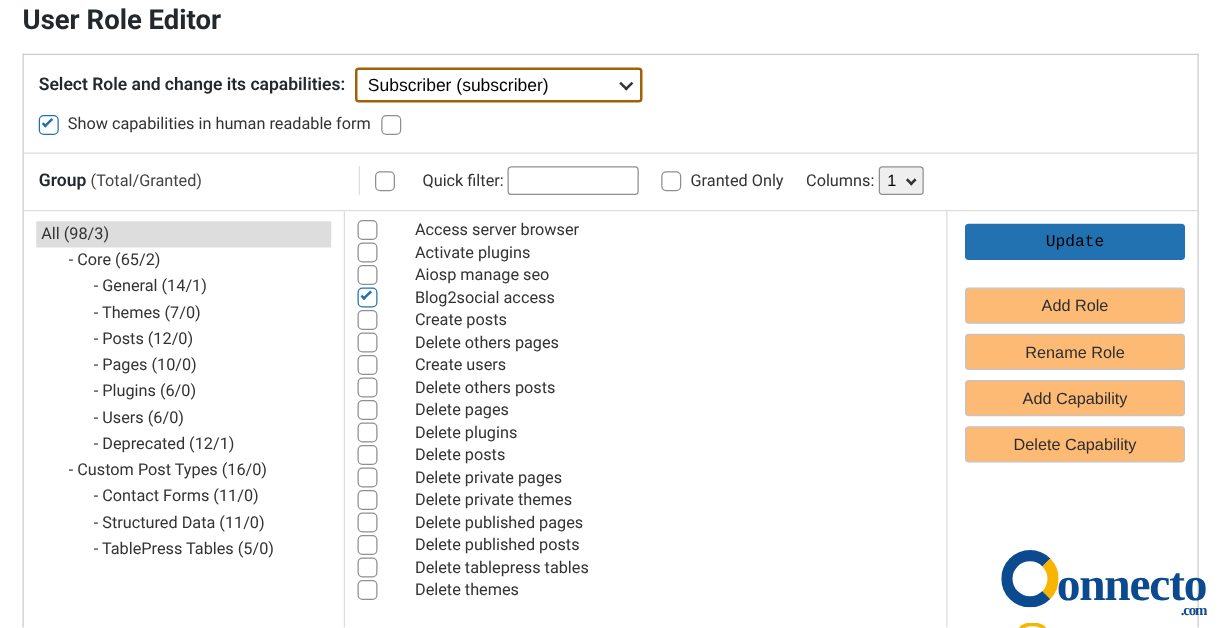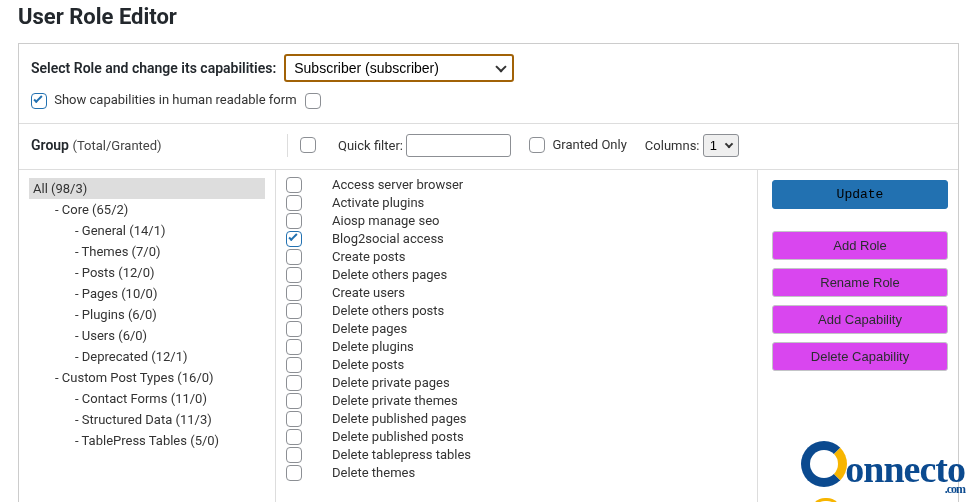--- a/index.html
+++ b/index.html
@@ -202,21 +202,21 @@
     padding: 10px 10px 0 14px;
   }
   .actions button {
     display: block;
     width: 100%;
     margin-bottom: 8px;
     padding: 6px 8px;
     font-size: 13px;
     border-radius: 3px;
     border: 1px solid #c3c4c7;
-    background: #d946ef;
+    background: #fdba74;
     cursor: pointer;
     color: #2b2d2f;
   }
   .actions button.primary {
     background: #2271b1;
     border-color: #2271b1;
     color: #000000;
     font-family: Liberation Mono, monospace;
   }
   .actions .spacer { height: 14px; }
@@ -317,21 +317,21 @@
           <div class="tree-item tree-l1">- Core (65/2)</div>
           <div class="tree-item tree-l2">- General (14/1)</div>
           <div class="tree-item tree-l2">- Themes (7/0)</div>
           <div class="tree-item tree-l2">- Posts (12/0)</div>
           <div class="tree-item tree-l2">- Pages (10/0)</div>
           <div class="tree-item tree-l2">- Plugins (6/0)</div>
           <div class="tree-item tree-l2">- Users (6/0)</div>
           <div class="tree-item tree-l2">- Deprecated (12/1)</div>
           <div class="tree-item tree-l1">- Custom Post Types (16/0)</div>
           <div class="tree-item tree-l2">- Contact Forms (11/0)</div>
-          <div class="tree-item tree-l2">- Structured Data (11/3)</div>
+          <div class="tree-item tree-l2">- Structured Data (11/0)</div>
           <div class="tree-item tree-l2">- TablePress Tables (5/0)</div>
         </div>
 
       <div class="cap-list-wrap">
         <div class="cap-list-scroll" id="caps">
             <div class="cap-row">
               <input type="checkbox" style="">
               <label>Access server browser</label>
             </div>
             <div class="cap-row">

